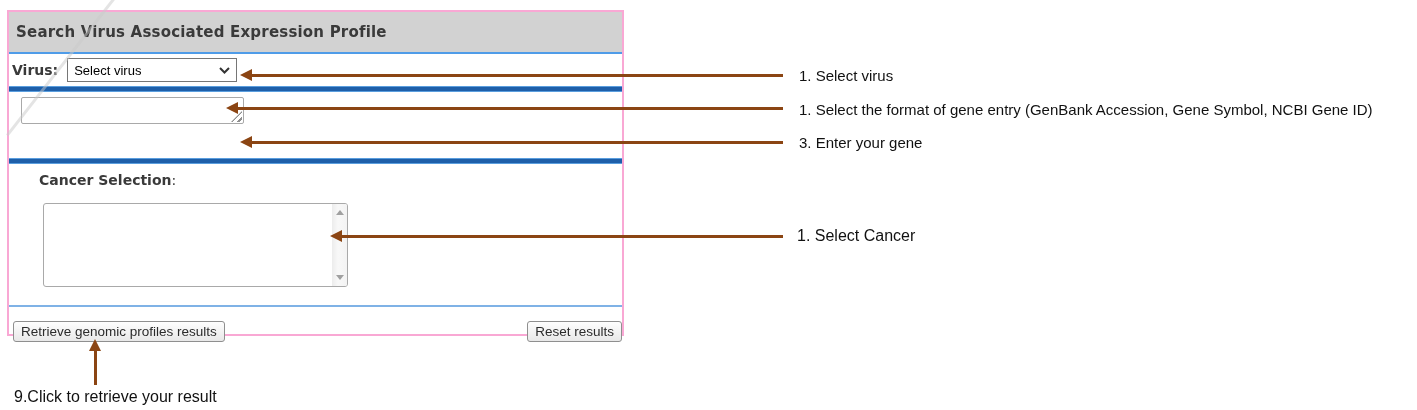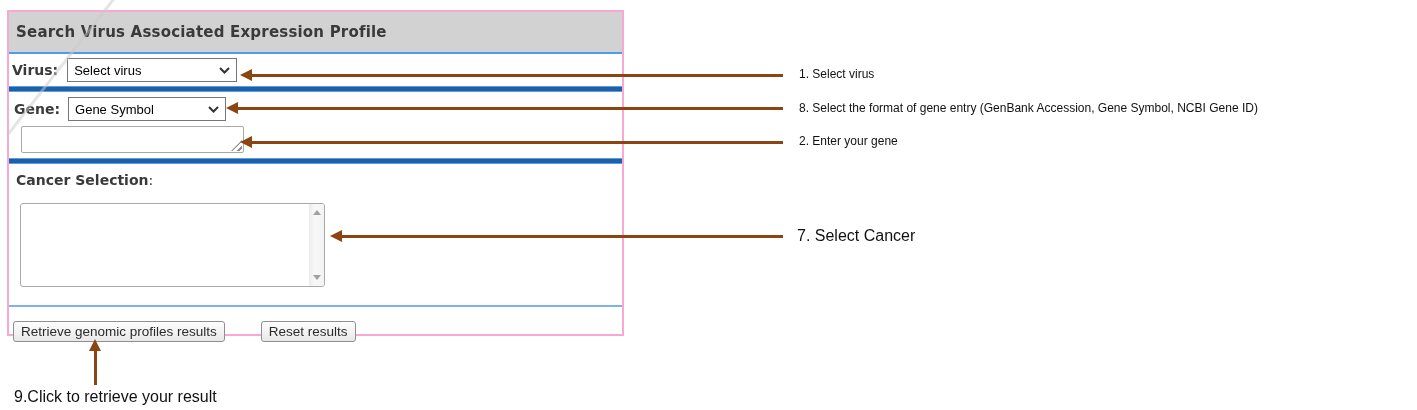--- a/index.html
+++ b/index.html
@@ -26,22 +26,22 @@
     display:flex; align-items:center; padding-left:7px;
     font-family:"DejaVu Sans", sans-serif; font-weight:bold;
     font-size:15px; color:#3a3a3a; letter-spacing:.2px;
   }
   .row-virus { height:32px; display:flex; align-items:center; padding-left:3px; }
   .divider  { height:6px;
     background:linear-gradient(#5a9ede 0 1px, #1e5fa9 1px 5px, #5a9ede 5px 6px); }
   .divider-thin { height:2px; background:#7fb2e6; }
   .row-gene { height:61px; padding-left:5px; }
   .gene-line1 { display:flex; align-items:center; margin-top:5px; height:24px; }
-  .row-cancer { height:134px; padding-left:5px; }
-  .row-buttons { height:39px; display:flex; align-items:flex-end; padding:12px 0 4px 4px; }
+  .row-cancer { height:134px; padding-left:5px;margin-left:23px; }
+  .row-buttons { height:39px; display:flex; align-items:flex-end; padding:12px 0 4px 4px;justify-content:space-between; }
 
   .form-label {
     font-family:"DejaVu Sans", sans-serif; font-weight:bold;
     font-size:14px; color:#3a3a3a; white-space:nowrap;
   }
   .label-colon { font-weight:normal; }
 
   
   .select {
     position:relative; height:24px; background:#fff;
@@ -96,21 +96,21 @@
   .head-left { width:0; height:0; border-top:6px solid transparent;
     border-bottom:6px solid transparent; border-right:12px solid #8B4513; }
   .shaft-h { height:3px; background:#8B4513; }
   .v-arrow { position:absolute; display:flex; flex-direction:column;
     align-items:center; z-index:6; }
   .head-up { width:0; height:0; border-left:6px solid transparent;
     border-right:6px solid transparent; border-bottom:12px solid #8B4513; }
   .shaft-v { width:3px; height:34px; background:#8B4513; }
 
   .ann {
-    position:absolute; font-size:12px; color:#111; white-space:nowrap; z-index:6;
+    position:absolute; font-size:15px; color:#111; white-space:nowrap; z-index:6;
   }
   .ann-lg { font-size:16px; }
 </style>
 </head>
 <body>
 
 <div id="canvas">
 
   <div class="watermark"></div>
 
@@ -126,31 +126,20 @@
           <svg width="11" height="7" viewBox="0 0 11 7">
               <polyline points="1,1 5.5,5.5 10,1" fill="none" stroke="#333" stroke-width="2"></polyline>
             </svg>
         </span>
       </div>
     </div>
 
     <div class="divider"></div>
 
     <div class="row-gene">
-      <div class="gene-line1">
-        <span class="form-label">Gene:</span>
-        <div class="select sel-gene">
-          <span>Gene Symbol</span>
-          <span class="chev">
-            <svg width="11" height="7" viewBox="0 0 11 7">
-                <polyline points="1,1 5.5,5.5 10,1" fill="none" stroke="#333" stroke-width="2"></polyline>
-              </svg>
-          </span>
-        </div>
-      </div>
       <div class="textarea">
         <span></span>
         <span class="resize-grip"></span>
       </div>
     </div>
 
     <div class="divider"></div>
 
     <div class="row-cancer">
       <div class="cancer-label-wrap">
@@ -188,18 +177,18 @@
   <div class="h-arrow" style="left:330px; top:230px;">
     <span class="head-left"></span>
     <span class="shaft-h" style="width:441px;"></span>
   </div>
   <div class="v-arrow" style="left:89px; top:339px;">
     <span class="head-up"></span>
     <span class="shaft-v"></span>
   </div>
 
   <div class="ann" style="left:799px; top:67px;">1. Select virus</div>
-  <div class="ann" style="left:799px; top:101px;">8. Select the format of gene entry (GenBank Accession, Gene Symbol, NCBI Gene ID)</div>
-  <div class="ann" style="left:799px; top:134px;">2. Enter your gene</div>
-  <div class="ann ann-lg" style="left:797px; top:227px;">7. Select Cancer</div>
+  <div class="ann" style="left:799px; top:101px;">1. Select the format of gene entry (GenBank Accession, Gene Symbol, NCBI Gene ID)</div>
+  <div class="ann" style="left:799px; top:134px;">3. Enter your gene</div>
+  <div class="ann ann-lg" style="left:797px; top:227px;">1. Select Cancer</div>
   <div class="ann ann-lg" style="left:14px;  top:388px;">9.Click to retrieve your result</div>
 
 </div>
 
 </body></html>

